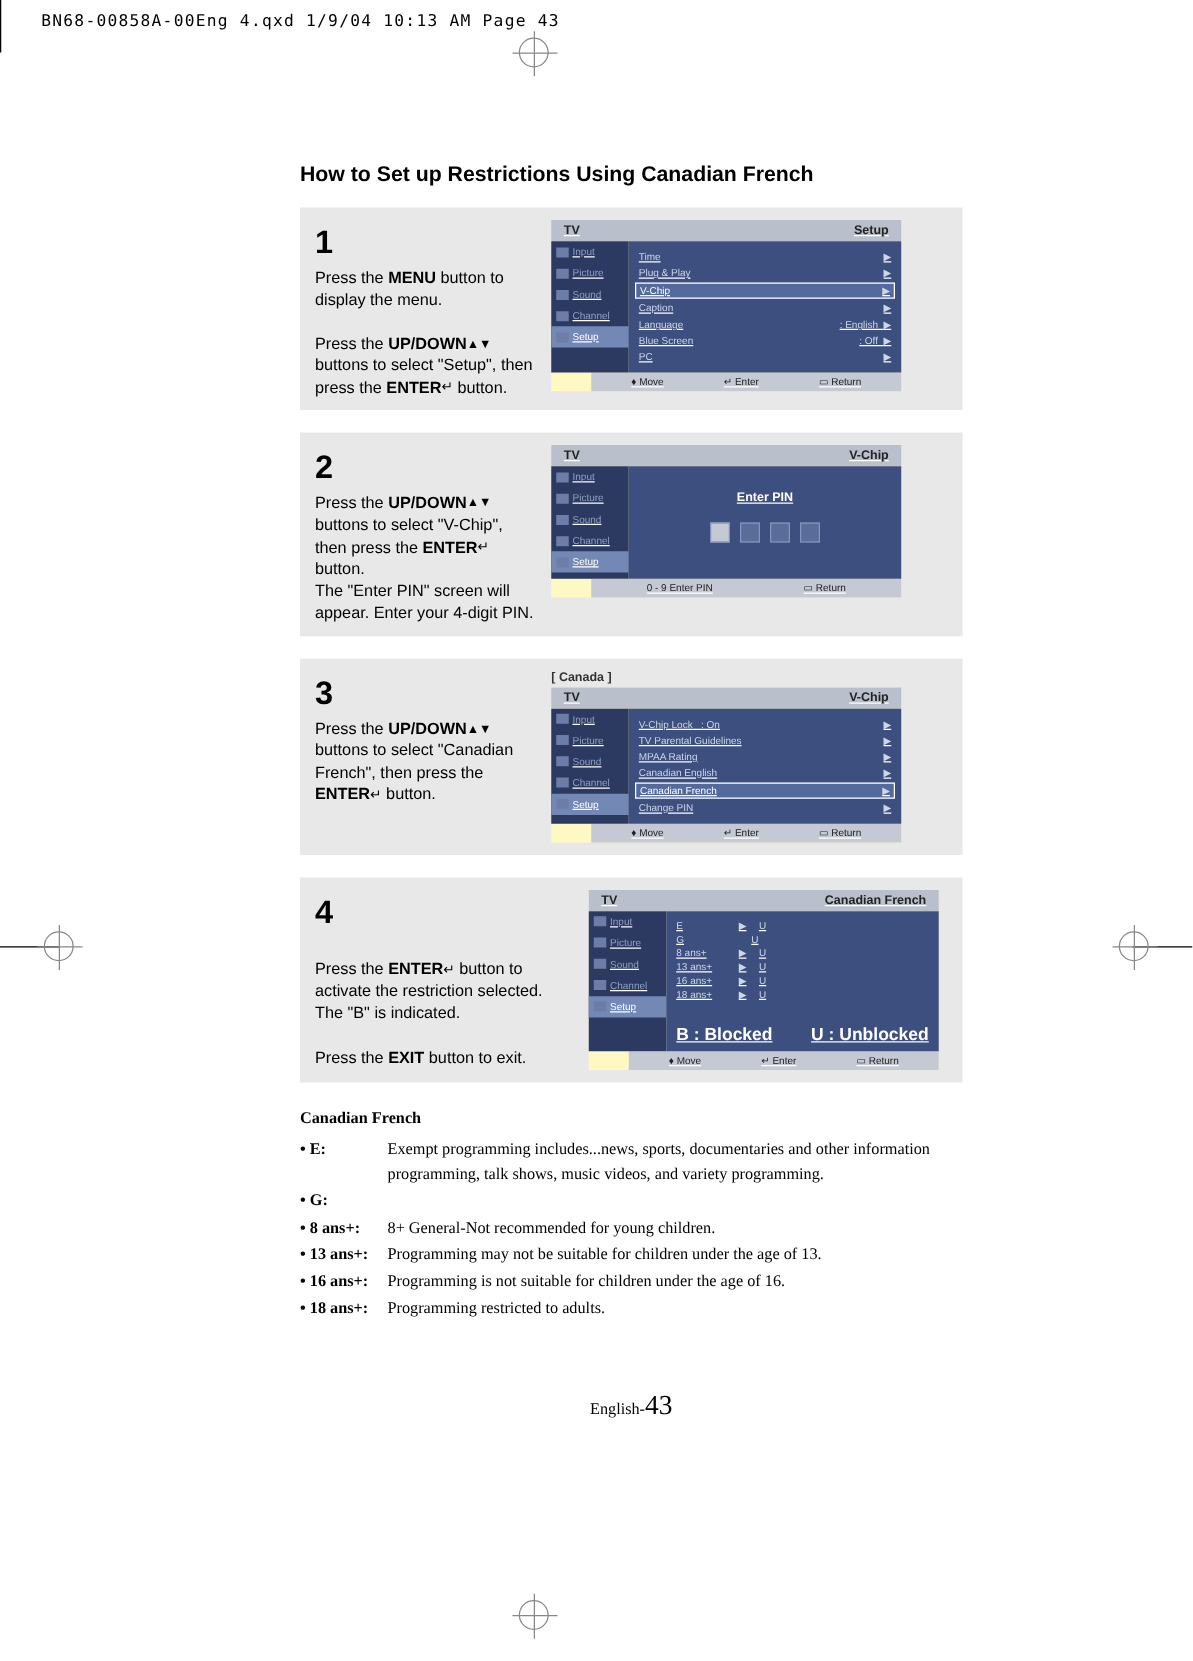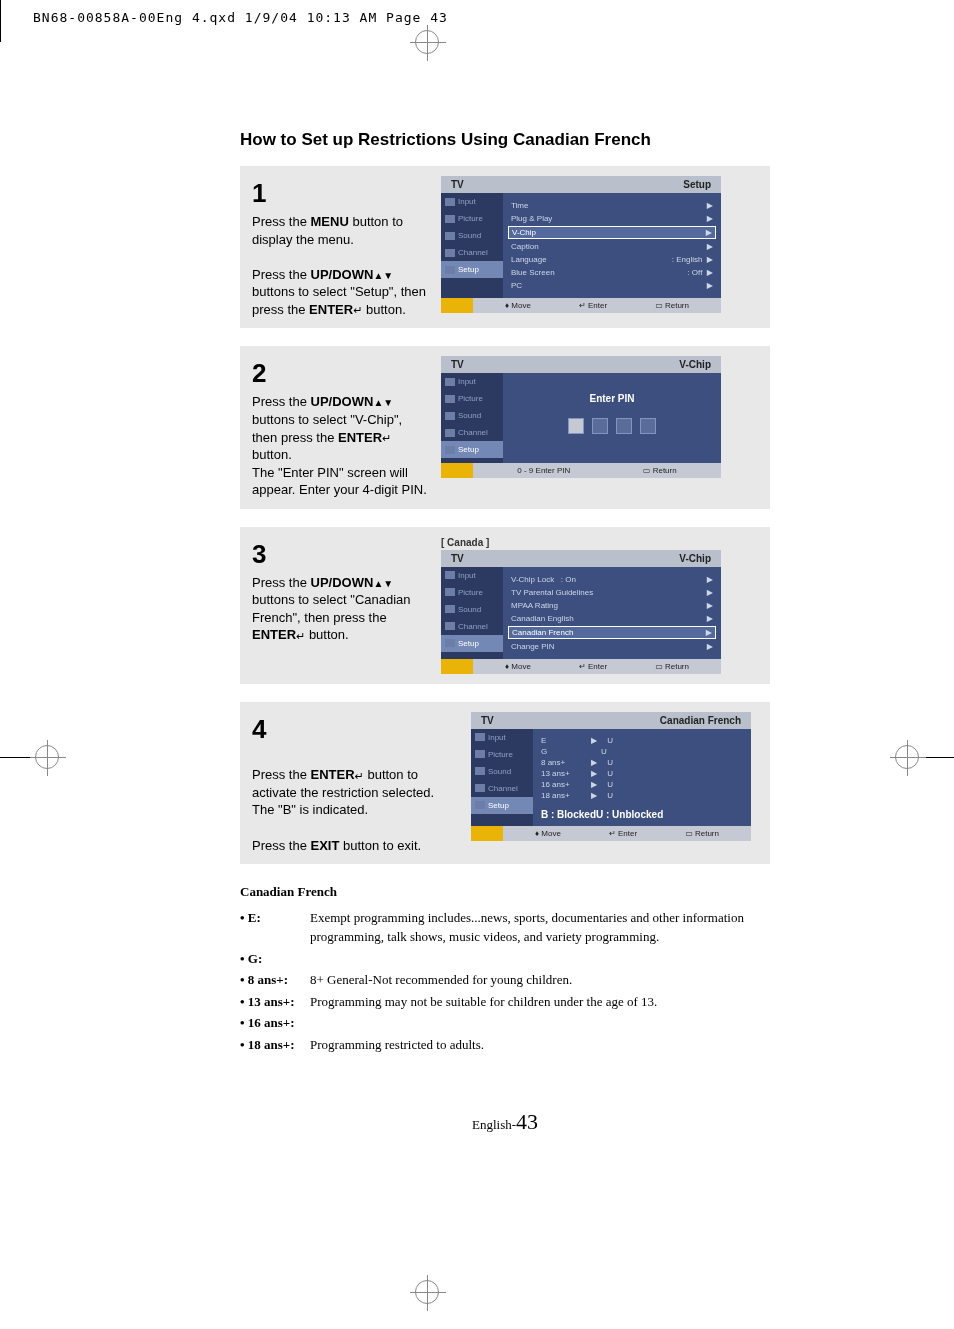--- a/index.html
+++ b/index.html
@@ -121,22 +121,23 @@
     font-weight: bold;
     display: block;
     margin-bottom: 2px;
   }
   .osd {
     flex: 1;
     font-size: 9px;
     color: #fff;
   }
   .osd-box {
-    background: #eab308;
+    background: #fef9c3;
     width: 280px;
+    text-decoration: underline;
   }
   .osd-header {
     display: flex;
     background: #b9bfcb;
     color: #222;
     font-weight: bold;
     font-size: 10px;
     padding: 3px 10px;
     justify-content: space-between;
   }
@@ -206,22 +207,22 @@
     font-size: 10px; font-weight: bold; margin-bottom: 2px; color: #333;
   }
   .rating-grid {
     font-size: 8px; color: #cdd6e9;
   }
   .rating-grid .rg-row {
     display: flex; gap: 10px; padding: 1px 0;
   }
   .rating-grid .rg-row span:first-child { width: 40px; }
   .rating-legend {
-    display: flex; justify-content: flex-start; font-size: 10px;
-    color: #fff; font-weight: bold; margin-top: 8px;
+    display: flex; justify-content: space-between; font-size: 14px;
+    color: #fff; font-weight: bold; margin-top: 18px;
   }
 
   .definitions {
     margin-top: 4px;
     font-family: "Times New Roman", serif;
     font-size: 13px;
     line-height: 1.5;
   }
   .def-title {
     font-weight: bold;
@@ -587,20 +588,21 @@
           <div class="def-row">
             <div class="def-key">• 8 ans+:</div>
             <div class="def-val">8+ General-Not recommended for young children.</div>
           </div>
           <div class="def-row">
             <div class="def-key">• 13 ans+:</div>
             <div class="def-val">Programming may not be suitable for children under the age of 13.</div>
           </div>
           <div class="def-row">
             <div class="def-key">• 16 ans+:</div>
+            <div class="def-val">Programming is not suitable for children under the age of 16.</div>
           </div>
           <div class="def-row">
             <div class="def-key">• 18 ans+:</div>
             <div class="def-val">Programming restricted to adults.</div>
           </div>
         </div>
     </div>
 
     <div class="page-num">
       <span>English-</span><span class="pg">43</span>

